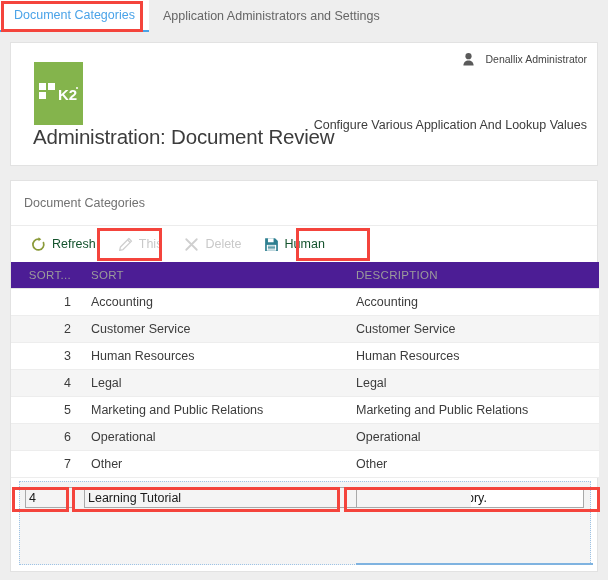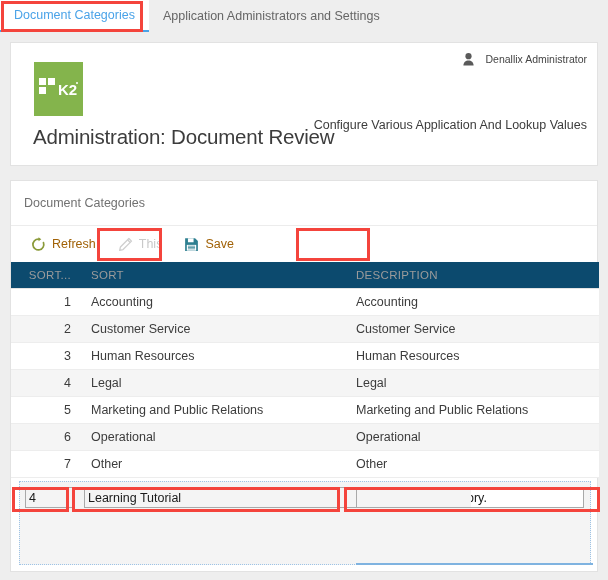--- a/index.html
+++ b/index.html
@@ -43,21 +43,21 @@
   
   #user-chip {
     position: absolute; right: 10px; top: 10px;
     display: flex; align-items: flex-start; gap: 11px;
     font-size: 10.5px; color: #444444;
   }
   #avatar-icon { display: block; }
 
   #k2-logo {
     position: absolute; left: 23px; top: 19px;
-    width: 49px; height: 54px;
+    width: 49px; height: 63px;
     background: #84b44c;
     display: flex; align-items: center; justify-content: center;
   }
   #k2-logo svg { display: block; }
 
   #page-title {
     position: absolute; left: 22px; top: 82px;
     font-size: 20.5px; color: #3c3c3c; font-weight: normal;
     letter-spacing: -0.2px;
   }
@@ -75,38 +75,38 @@
     position: absolute; left: 0; top: 44px;
     width: 100%; height: 37px;
     border-top: 1px solid #ececec;
     display: flex; align-items: center;
     padding-left: 10px;
     gap: 2px;
   }
   .tbtn {
     display: flex; align-items: center; gap: 6px;
     height: 28px; padding: 0 10px;
-    font-size: 12.5px; color: #a16207;
+    font-size: 12.5px; color: #14532d;
     background: transparent; border: none;
     font-family: "Liberation Sans", sans-serif;
     white-space: nowrap;
   }
   .tbtn.disabled { color: #c9c9c9; }
   .tbtn svg { display: block; flex: 0 0 auto; }
 
   
   #grid-table {
     position: absolute; left: 0; top: 81px;
     width: 100%;
     border-collapse: collapse;
     font-size: 12.5px;
     table-layout: fixed;
   }
   #grid-table thead th {
-    background: #0c4a6e;
+    background: #4c1d95;
     color: #9b9b9b;
     font-weight: normal;
     font-size: 11.5px;
     text-align: left;
     height: 26px;
     padding: 0 8px;
     letter-spacing: 0.3px;
     border-bottom: 1px solid #e4e4e4;
     margin-top: 15px;
   }
@@ -226,31 +226,39 @@
     <div class="tbtn disabled">
       <span>
         <svg width="15" height="15" viewBox="0 0 16 16" aria-hidden="true">
           <path d="M11.6 1.6 L14.4 4.4 L5.4 13.4 L1.8 14.2 L2.6 10.6 Z" fill="none" stroke="#cfcfcf" stroke-width="1.4" stroke-linejoin="round"></path>
           <path d="M10.2 3 L13 5.8" stroke="#cfcfcf" stroke-width="1.4"></path>
         </svg>
       </span>
       <span>This</span>
     </div>
 
+    <div class="tbtn disabled">
+      <span>
+        <svg width="15" height="15" viewBox="0 0 16 16" aria-hidden="true">
+          <path d="M2.4 2.4 L13.6 13.6 M13.6 2.4 L2.4 13.6" stroke="#cfcfcf" stroke-width="1.9" stroke-linecap="round"></path>
+        </svg>
+      </span>
+      <span>Delete</span>
+    </div>
 
     <div class="tbtn">
       <span>
         <svg width="15" height="15" viewBox="0 0 16 16" aria-hidden="true">
           <path d="M1.2 1.2 H11.8 L14.8 4.2 V14.8 H1.2 Z" fill="#2e7f90"></path>
           <rect x="4.2" y="1.4" width="6" height="4.2" fill="#ffffff"></rect>
           <rect x="3" y="8.4" width="10" height="6.2" fill="#ffffff"></rect>
           <path d="M4.2 9.8 H11.8 M4.2 11.2 H11.8 M4.2 12.6 H11.8" stroke="#2e7f90" stroke-width="0.8"></path>
         </svg>
       </span>
-      <span>Save</span>
+      <span>Human</span>
     </div>
   </div>
 
   <table id="grid-table">
     <colgroup>
       <col class="c-sort">
         <col class="c-title">
         <col class="c-desc">
     </colgroup>
     <thead>

